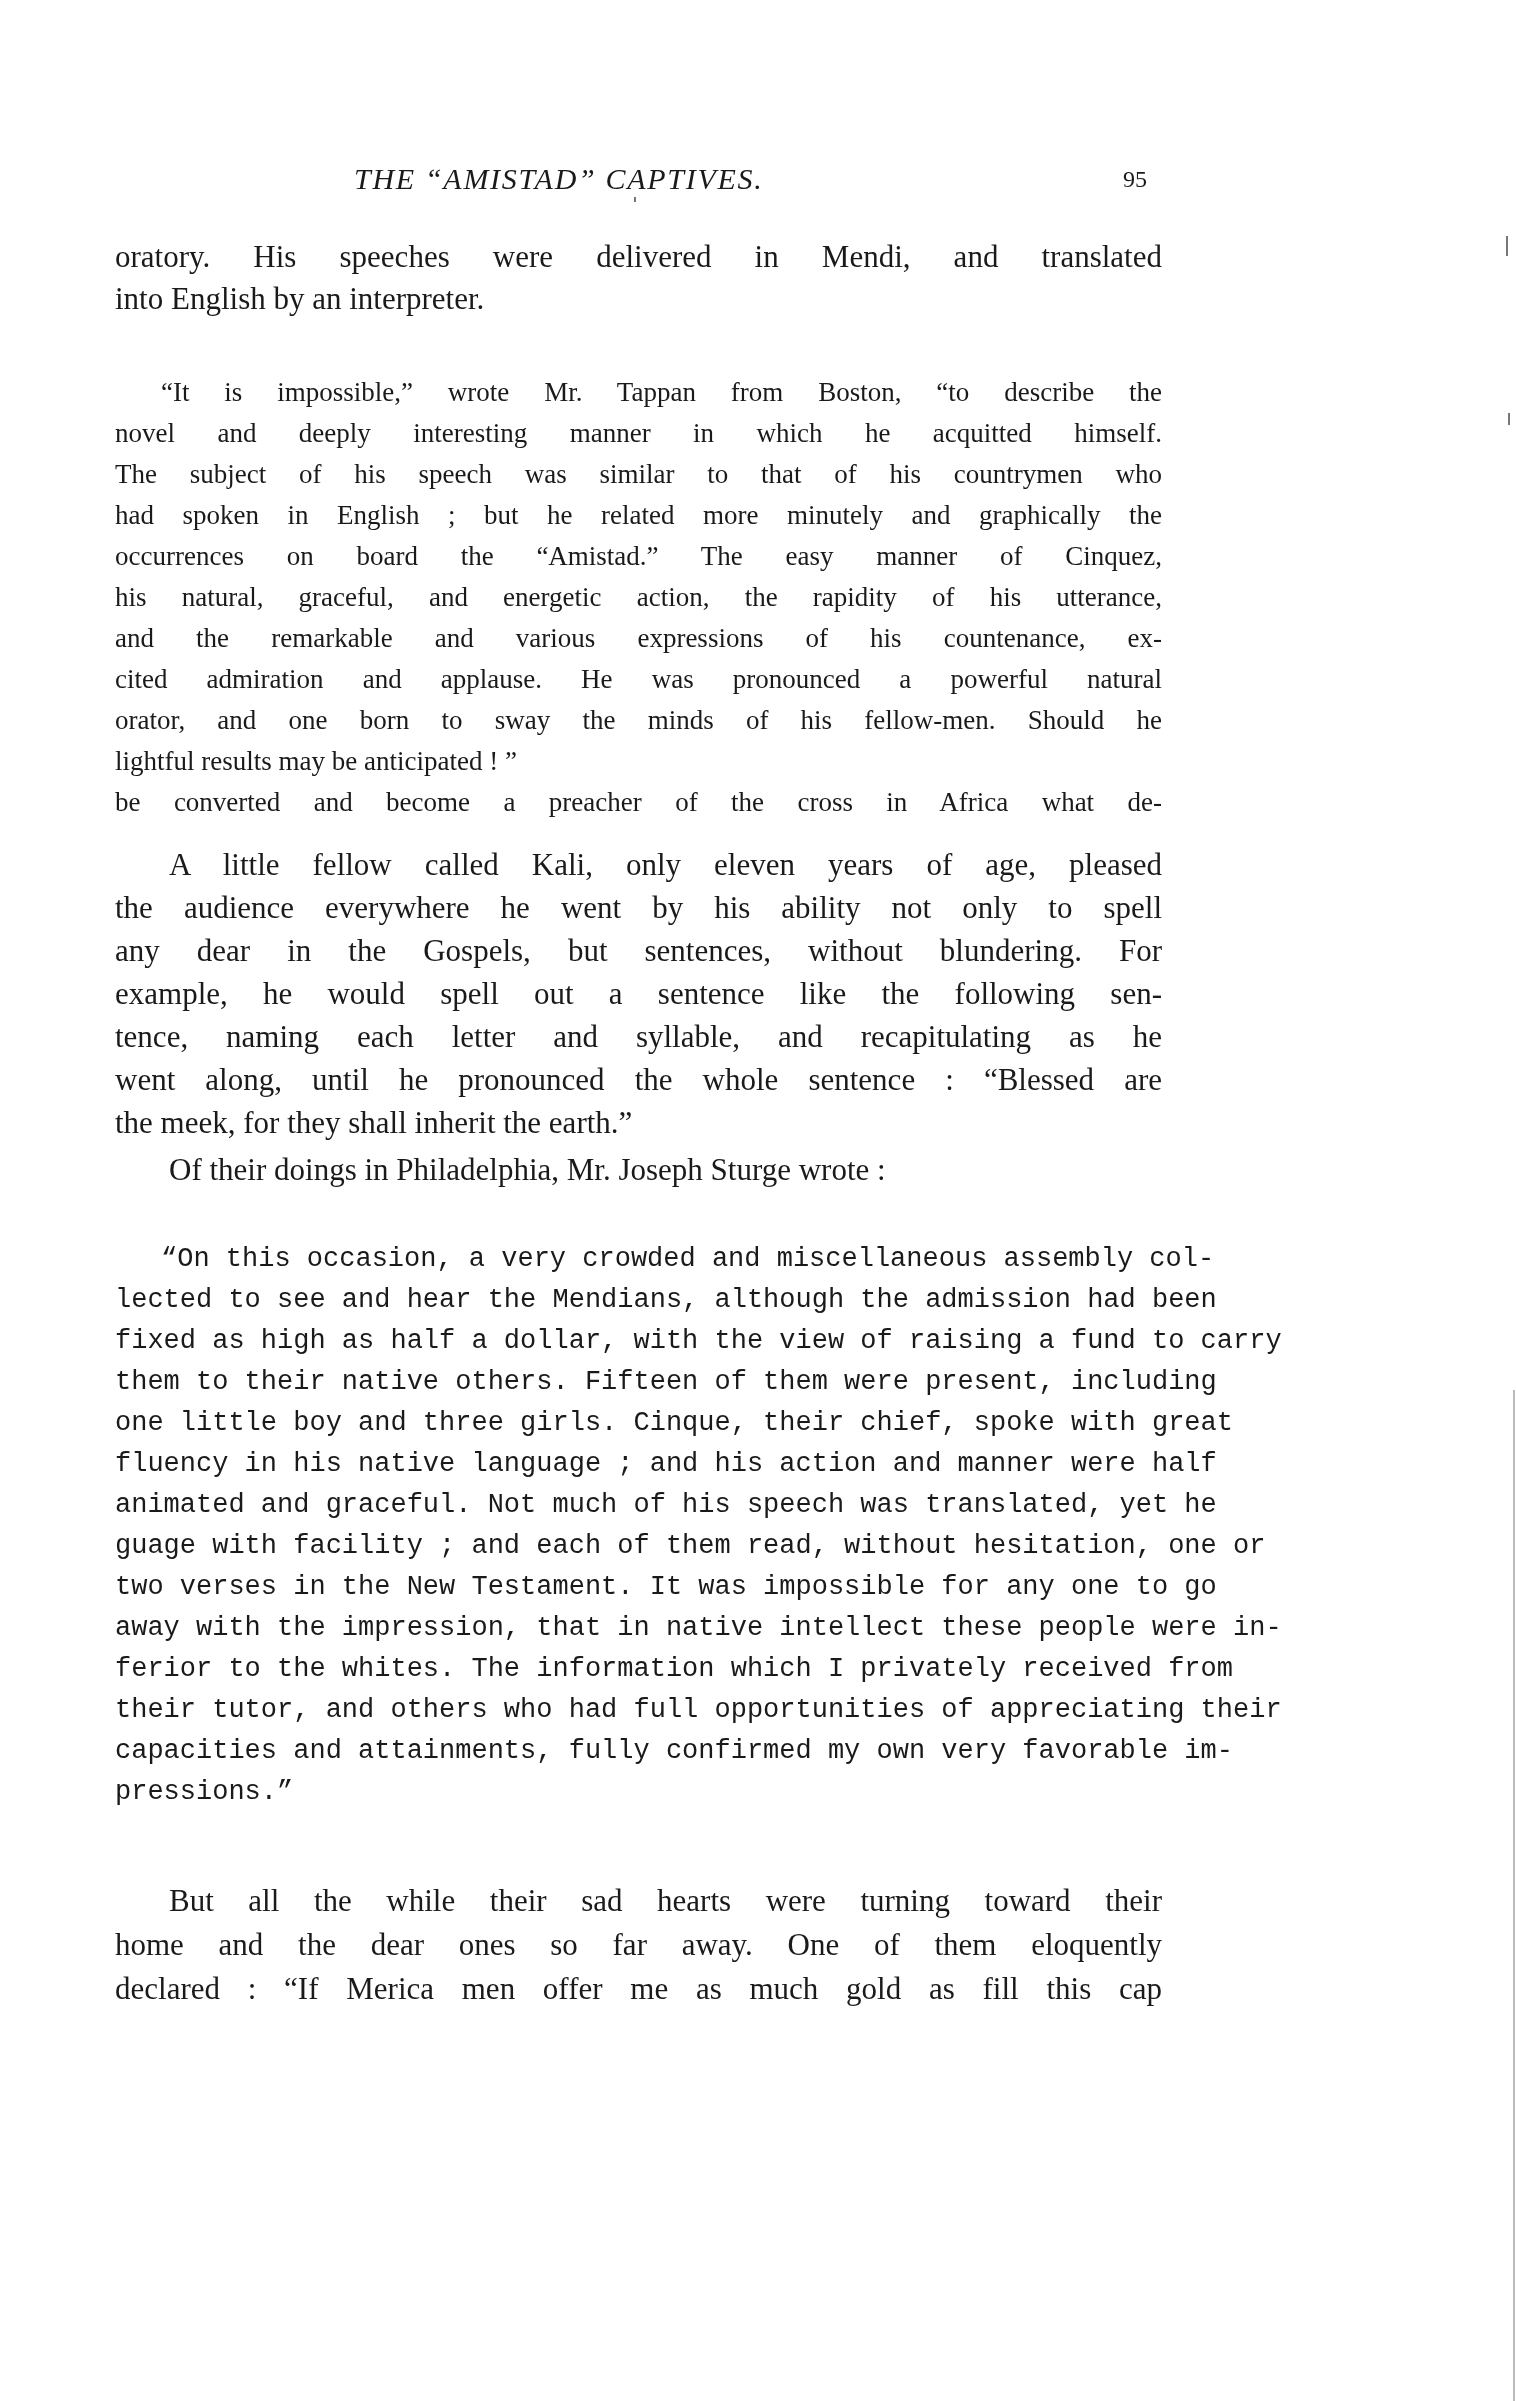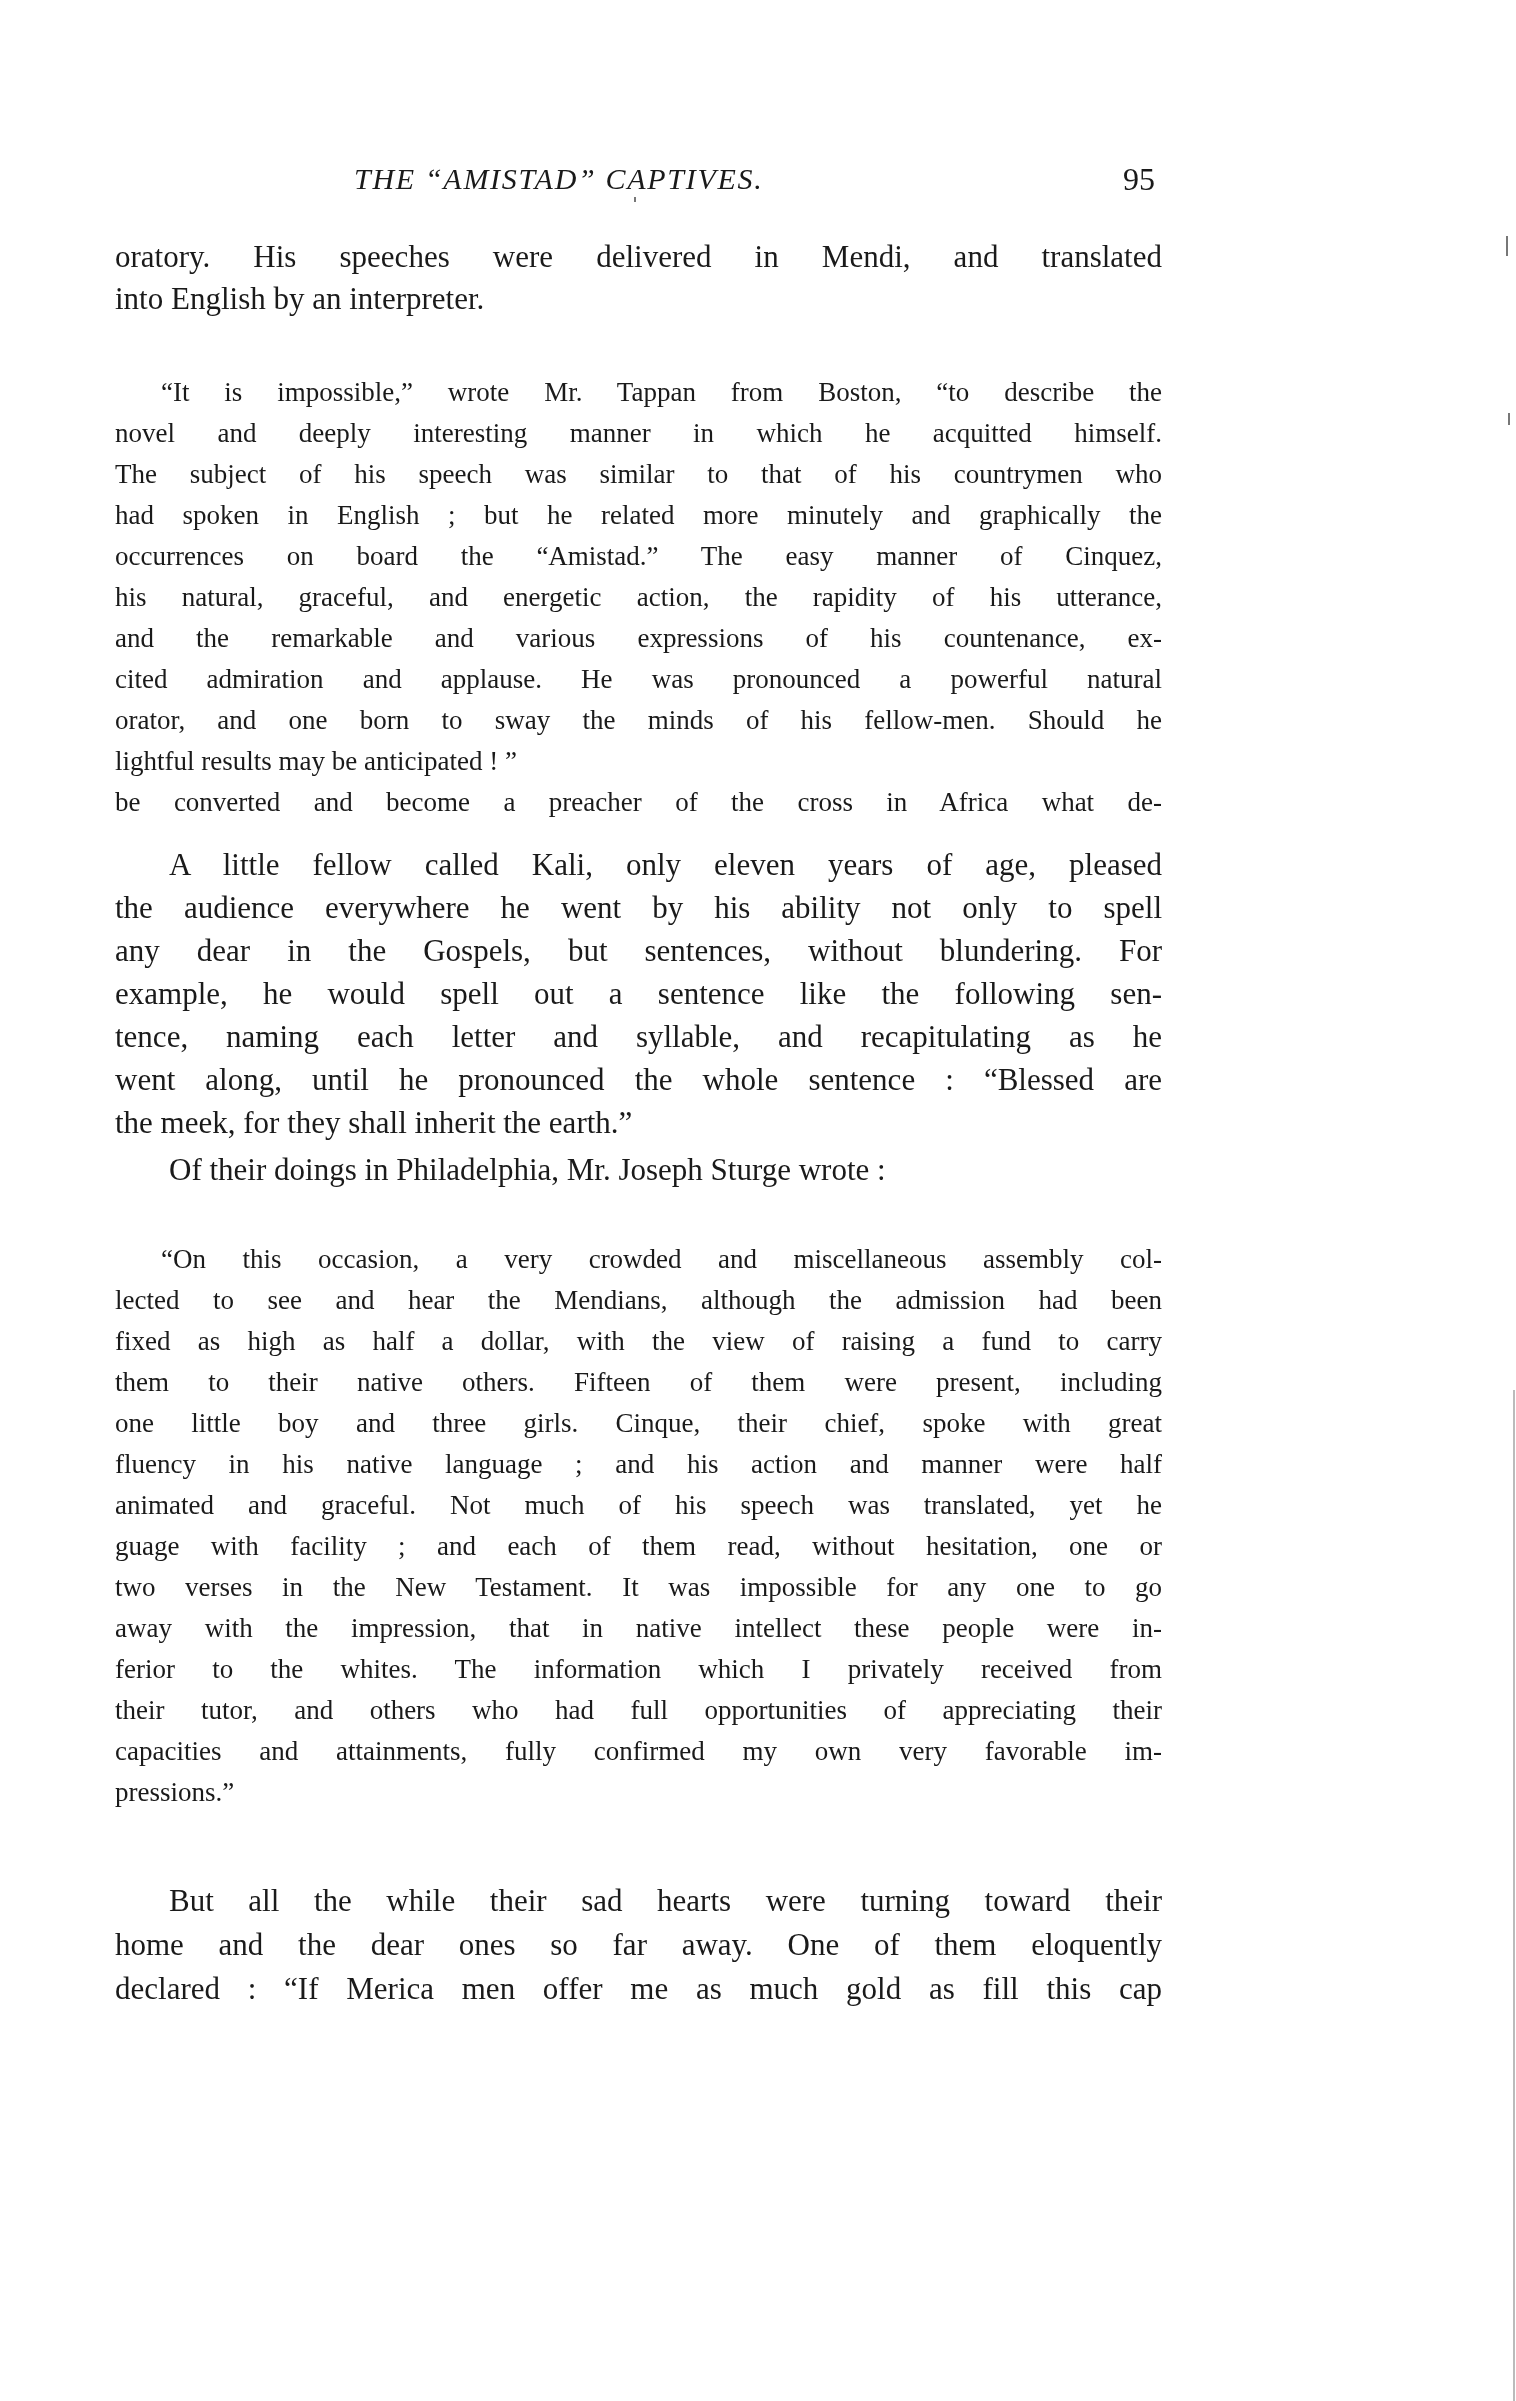--- a/index.html
+++ b/index.html
@@ -1,19 +1,19 @@
 <!DOCTYPE html>
 <html style="font-size:13.5px"><head>
 <meta charset="utf-8">
 <style>
   html,body{margin:0;padding:0;background:#fff;}
   body{width:1517px;height:2401px;position:relative;overflow:hidden;color:#1a1a1a;font-family:"Liberation Serif","DejaVu Serif",serif;}
   .runhead{position:absolute;left:0;top:158px;width:1411px;height:42px;}
   .runhead .title{position:absolute;left:354px;top:0;font-style:italic;font-size:30px;letter-spacing:1.7px;line-height:42px;}
-  .runhead .folio{position:absolute;left:1123px;top:0;font-size:32px;line-height:42px;}
+  .runhead .folio{position:absolute;left:1123px;top:0;font-size:24px;line-height:42px;}
   .block{position:absolute;left:115px;width:1047px;}
   .line{display:block;white-space:nowrap;text-align:justify;text-align-last:justify;}
   .line.last{text-align-last:left;}
   .large .line{font-size:31px;}
   .small .line{font-size:27px;}
   .indent{padding-left:54px;}
   .indent-s{padding-left:46px;margin-top:16px;}
   .speck{position:absolute;background:#777;}
 </style>
 </head>
@@ -50,21 +50,21 @@
   <span class="line">example, he would spell out a sentence like the following sen-</span>
   <span class="line">tence, naming each letter and syllable, and recapitulating as he</span>
   <span class="line">went along, until he pronounced the whole sentence :  “Blessed are</span>
   <span class="line last">the meek, for they shall inherit the earth.”</span>
 </div>
 
 <div class="block large" style="top:1148px;line-height:43px;">
   <span class="line last indent">Of their doings in Philadelphia, Mr. Joseph Sturge wrote :</span>
 </div>
 
-<div class="block small" style="top:1223px;line-height:41px;">
+<div class="block small" style="top:1223px;line-height:41px;font-family:Liberation Mono, monospace;">
   <span class="line indent-s">“On this occasion, a very crowded and miscellaneous assembly col-</span>
   <span class="line">lected to see and hear the Mendians, although the admission had been</span>
   <span class="line">fixed as high as half a dollar, with the view of raising a fund to carry</span>
   <span class="line">them to their native others.  Fifteen of them were present, including</span>
   <span class="line">one little boy and three girls.  Cinque, their chief, spoke with great</span>
   <span class="line">fluency in his native language ;  and his action and manner were half</span>
   <span class="line">animated and graceful.  Not much of his speech was translated, yet he</span>
   <span class="line">guage with facility ;  and each of them read, without hesitation, one or</span>
   <span class="line">two verses in the New Testament.  It was impossible for any one to go</span>
   <span class="line">away with the impression, that in native intellect these people were in-</span>

